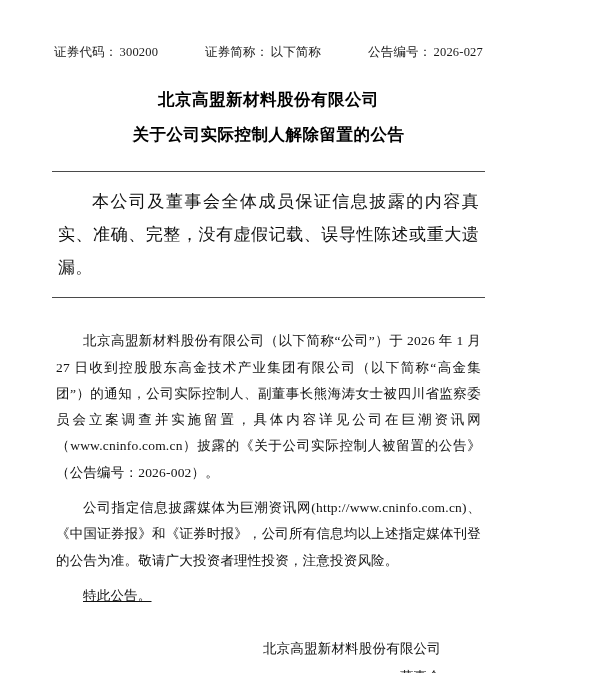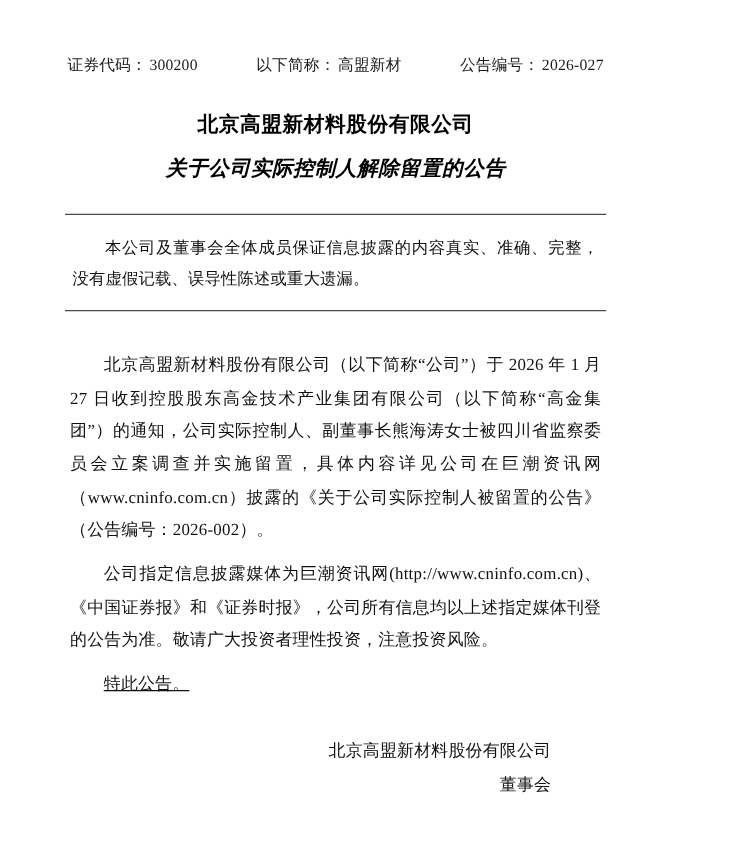--- a/index.html
+++ b/index.html
@@ -51,32 +51,31 @@
     line-height: 1.6;
     color: #000;
   }
   .doc-subtitle {
     font-size: 16.5px;
     font-weight: bold;
     letter-spacing: 0.5px;
     line-height: 1.6;
     margin-top: 9px;
     color: #000;
-    font-style: italic;
   }
   
   .notice {
     margin-top: 22px;
     border-top: 1px solid #4a4a4a;
     border-bottom: 1px solid #4a4a4a;
     padding: 13px 6px 13px 6px;
   }
   .notice p {
     margin: 0;
-    font-size: 13px;
+    font-size: 17px;
     line-height: 1.95;
     text-indent: 2em;
     text-align: justify;
     letter-spacing: 0.2px;
   }
   
   .body-block {
     margin-top: 30px;
   }
   .body-block p {
@@ -107,21 +106,21 @@
 </head>
 <body>
 
 <div class="page">
 
   <div class="header-row">
     <div class="header-item">
       <span>证券代码：</span><span class="hval">300200</span>
     </div>
     <div class="header-item">
-      <span>以下简称：</span><span class="hval">高盟新材</span>
+      <span>证券简称：</span><span class="hval">以下简称</span>
     </div>
     <div class="header-item">
       <span>公告编号：</span><span class="hval">2026-027</span>
     </div>
   </div>
 
   <div class="title-block">
     <div class="doc-title">北京高盟新材料股份有限公司</div>
     <div class="doc-subtitle">关于公司实际控制人解除留置的公告</div>
   </div>

